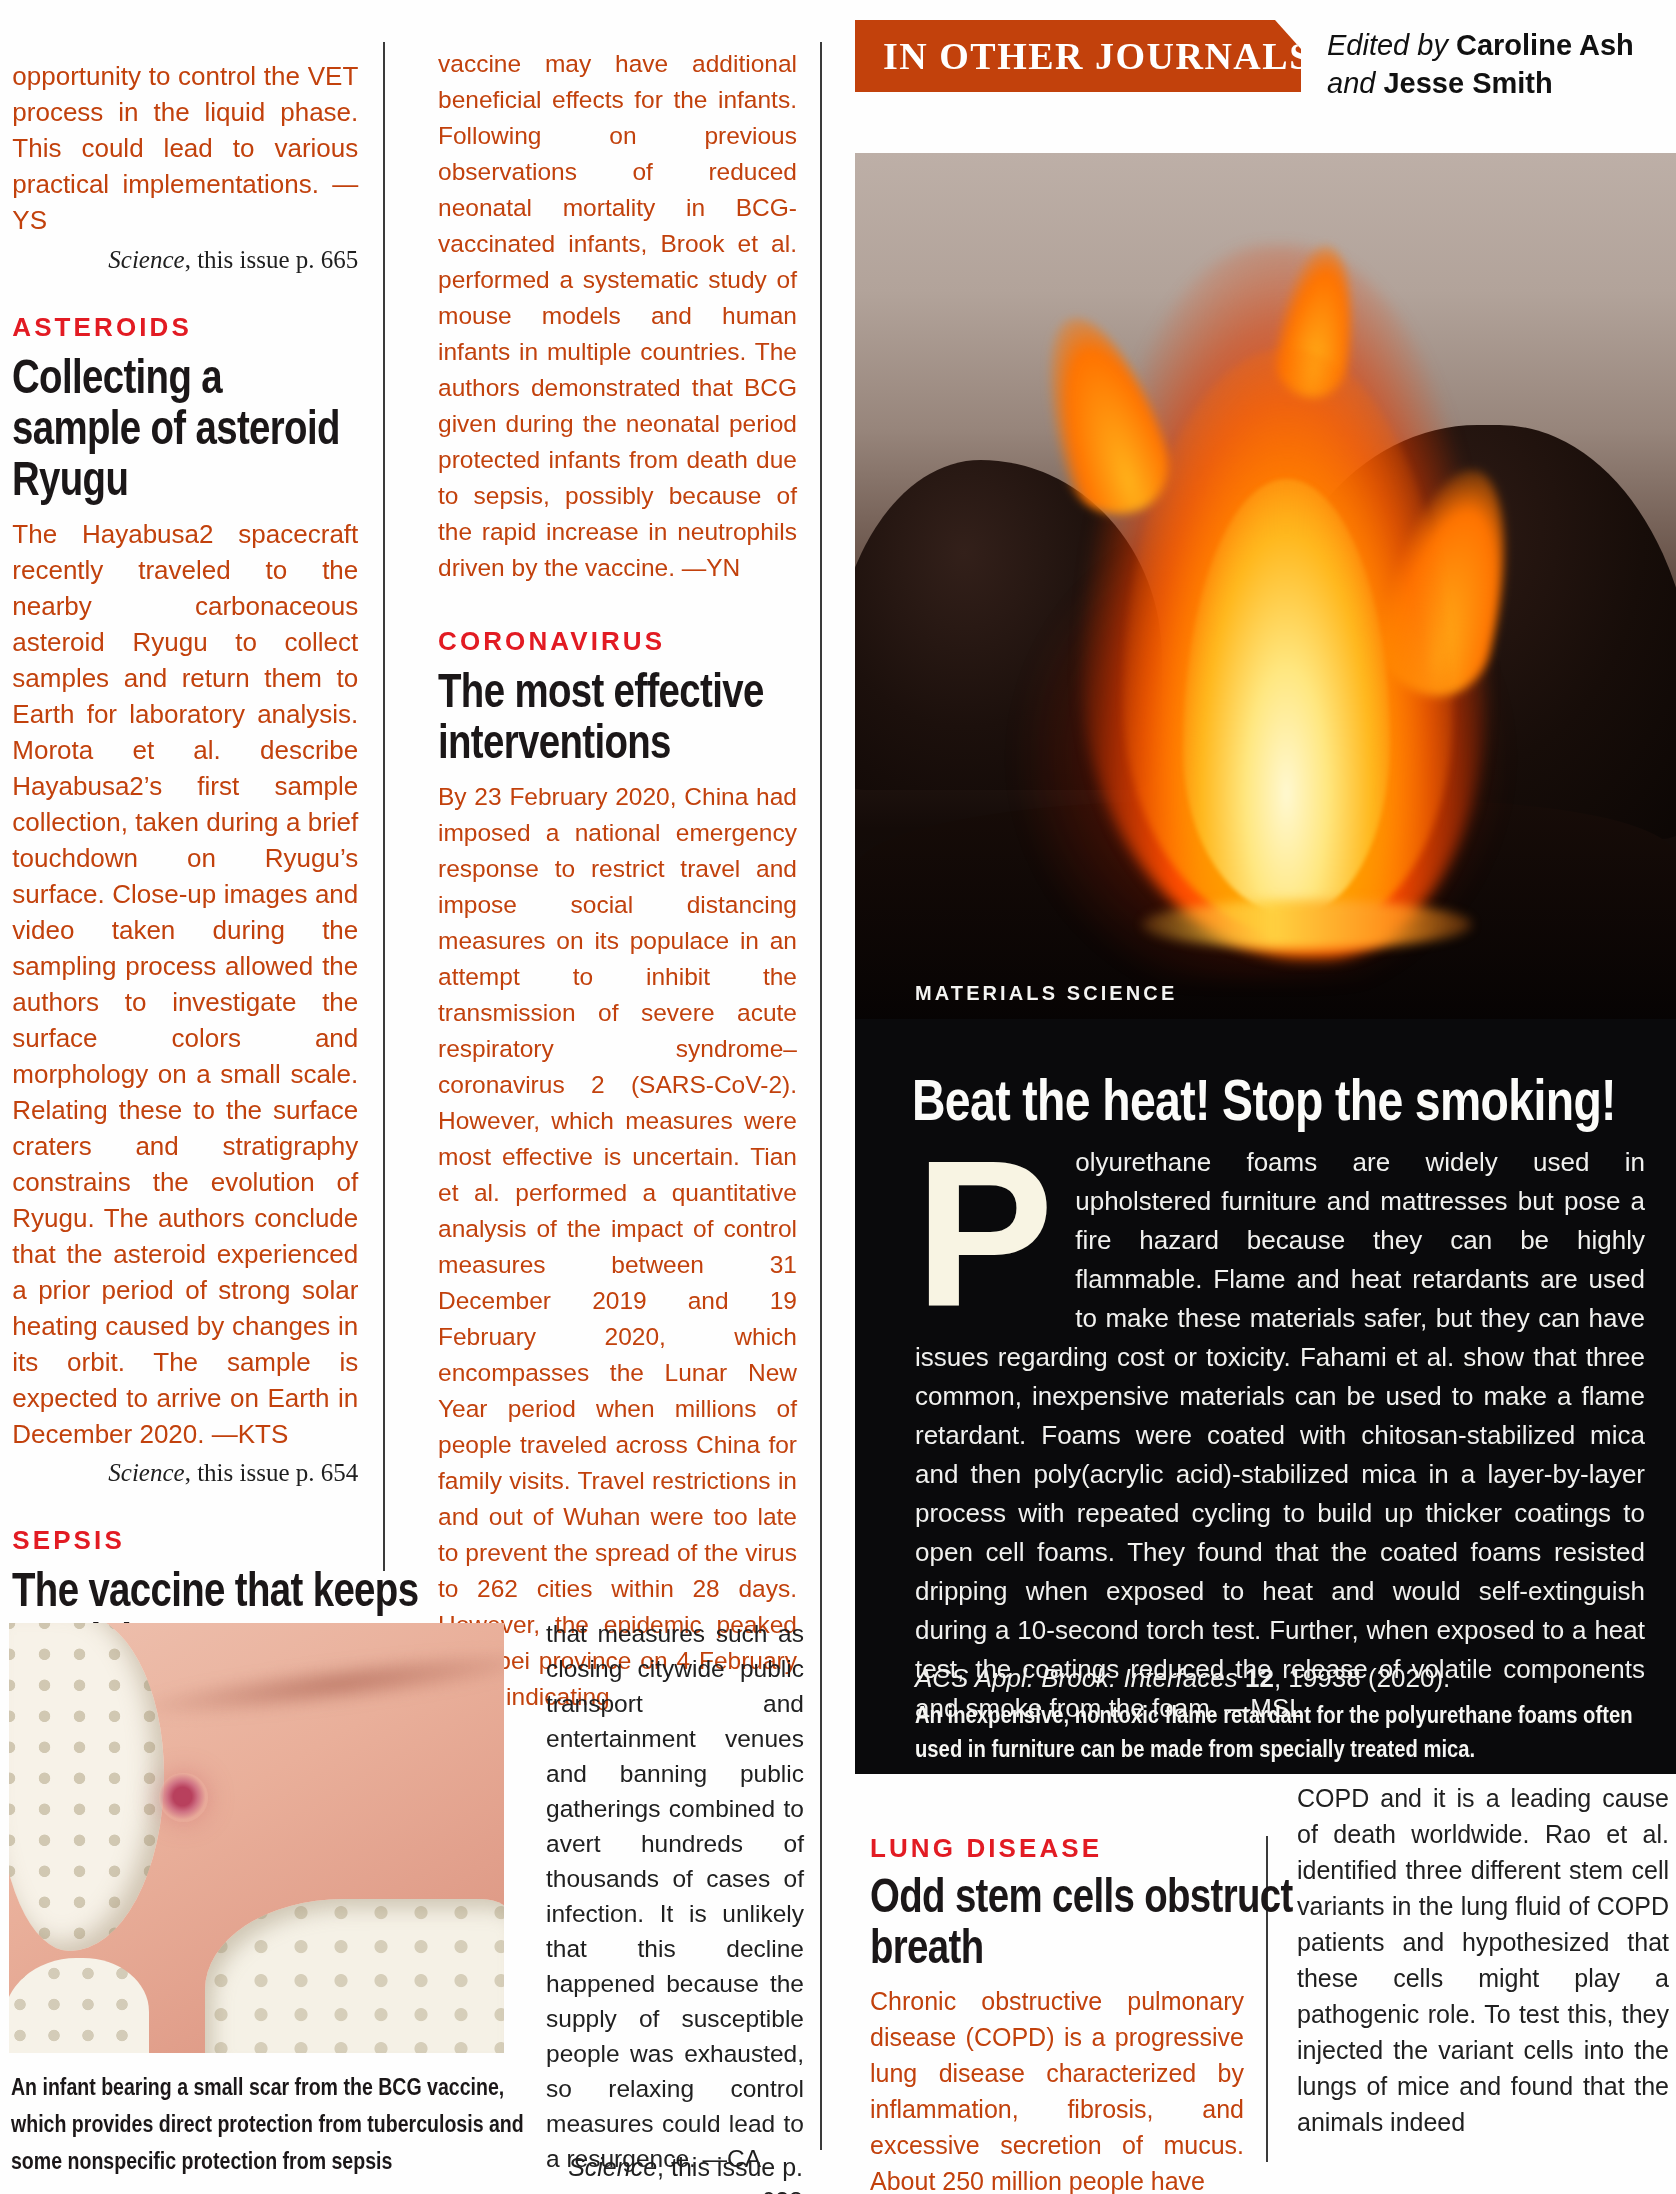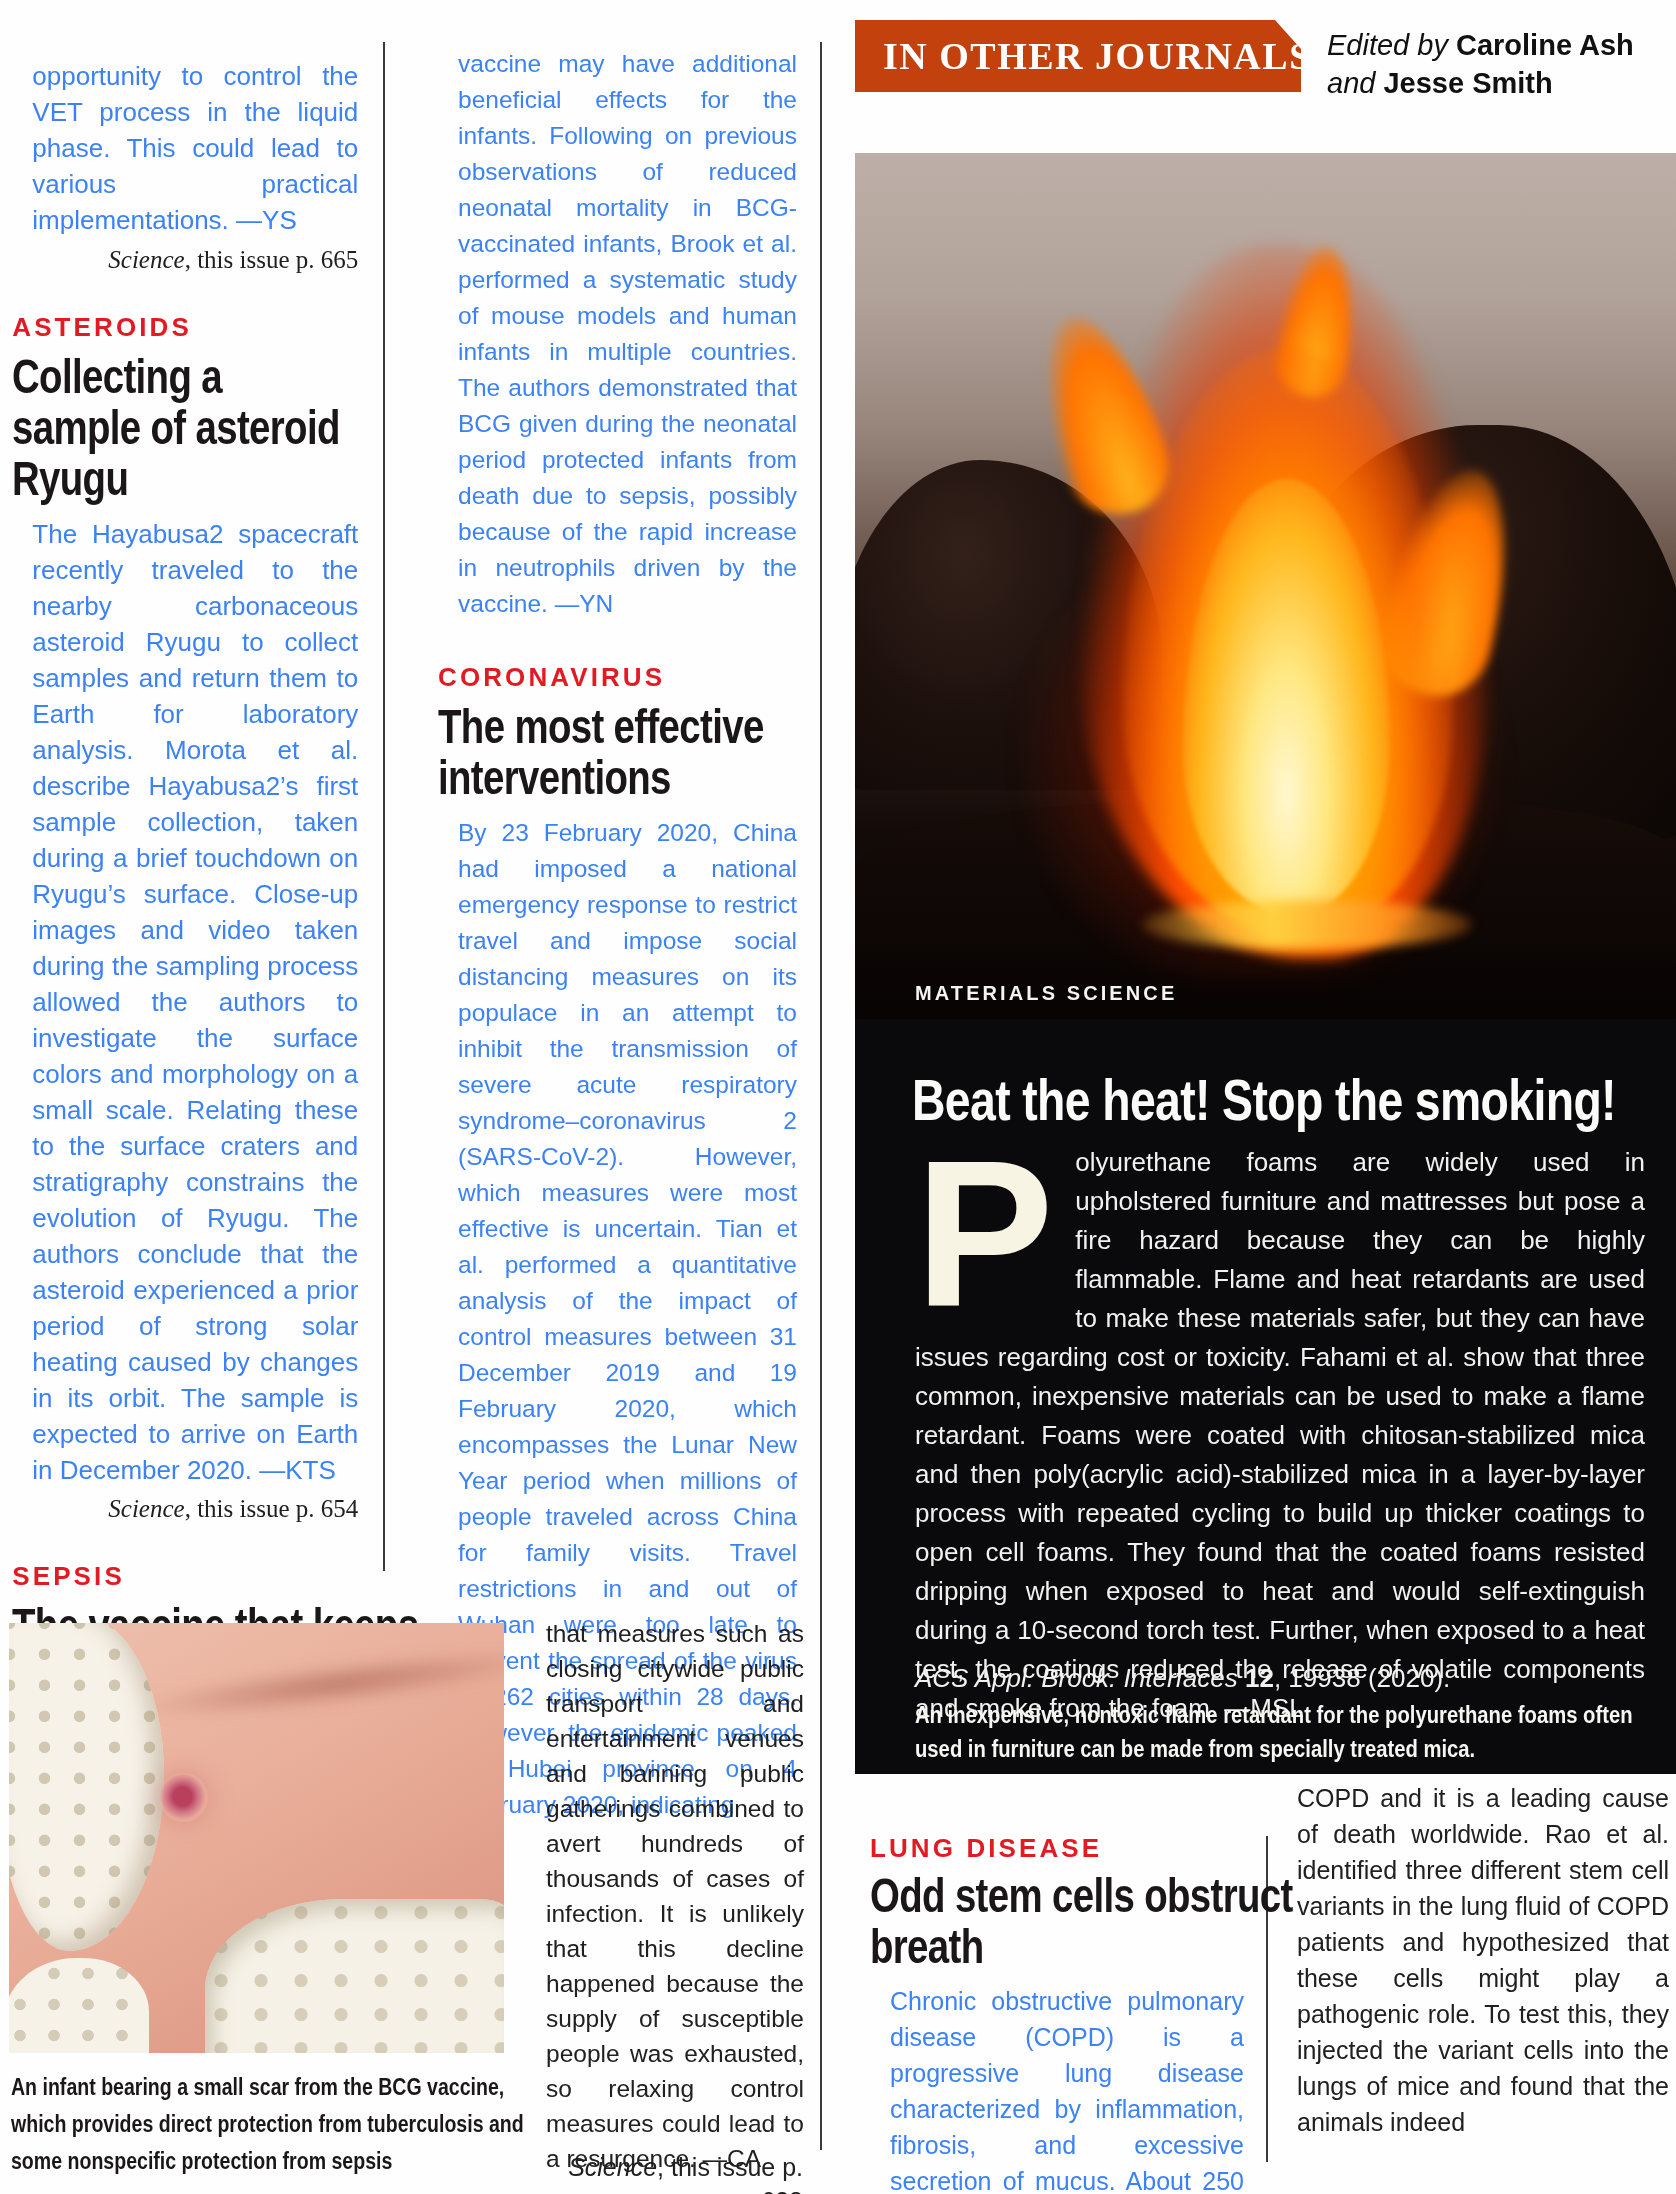--- a/index.html
+++ b/index.html
@@ -3,21 +3,21 @@
 <meta charset="utf-8">
 <style>
   html,body{margin:0;padding:0;background:#ffffff;}
   #page{position:relative;width:1677px;height:2194px;background:#fefefe;overflow:hidden;
         font-family:"Liberation Sans", sans-serif;color:#202020;}
 
   
   .kicker{font-weight:700;font-size:26px;line-height:31px;letter-spacing:3.1px;color:#e21b23;}
   .headline{font-weight:700;font-size:48px;line-height:51px;letter-spacing:-0.8px;color:#1b1718;
             transform:scaleX(0.8);transform-origin:0 0;}
-  .body{font-size:26px;line-height:36px;text-align:justify;color:#3b82f6;margin-left:20px;}
+  .body{font-size:26px;line-height:36px;text-align:justify;color:#c2410c;}
   .attr{font-size:25px;line-height:34px;color:#202020;text-align:right;}
   .attr .j{font-style:italic;}
   .attr .v{font-weight:700;}
   .it{font-style:italic;}
   .bd{font-weight:700;}
 
   
   .vrule{position:absolute;width:1.5px;background:#3a3a3a;}
   #rule1{left:383px;top:42px;height:1529px;}
   #rule2{left:820px;top:42px;height:2108px;}

